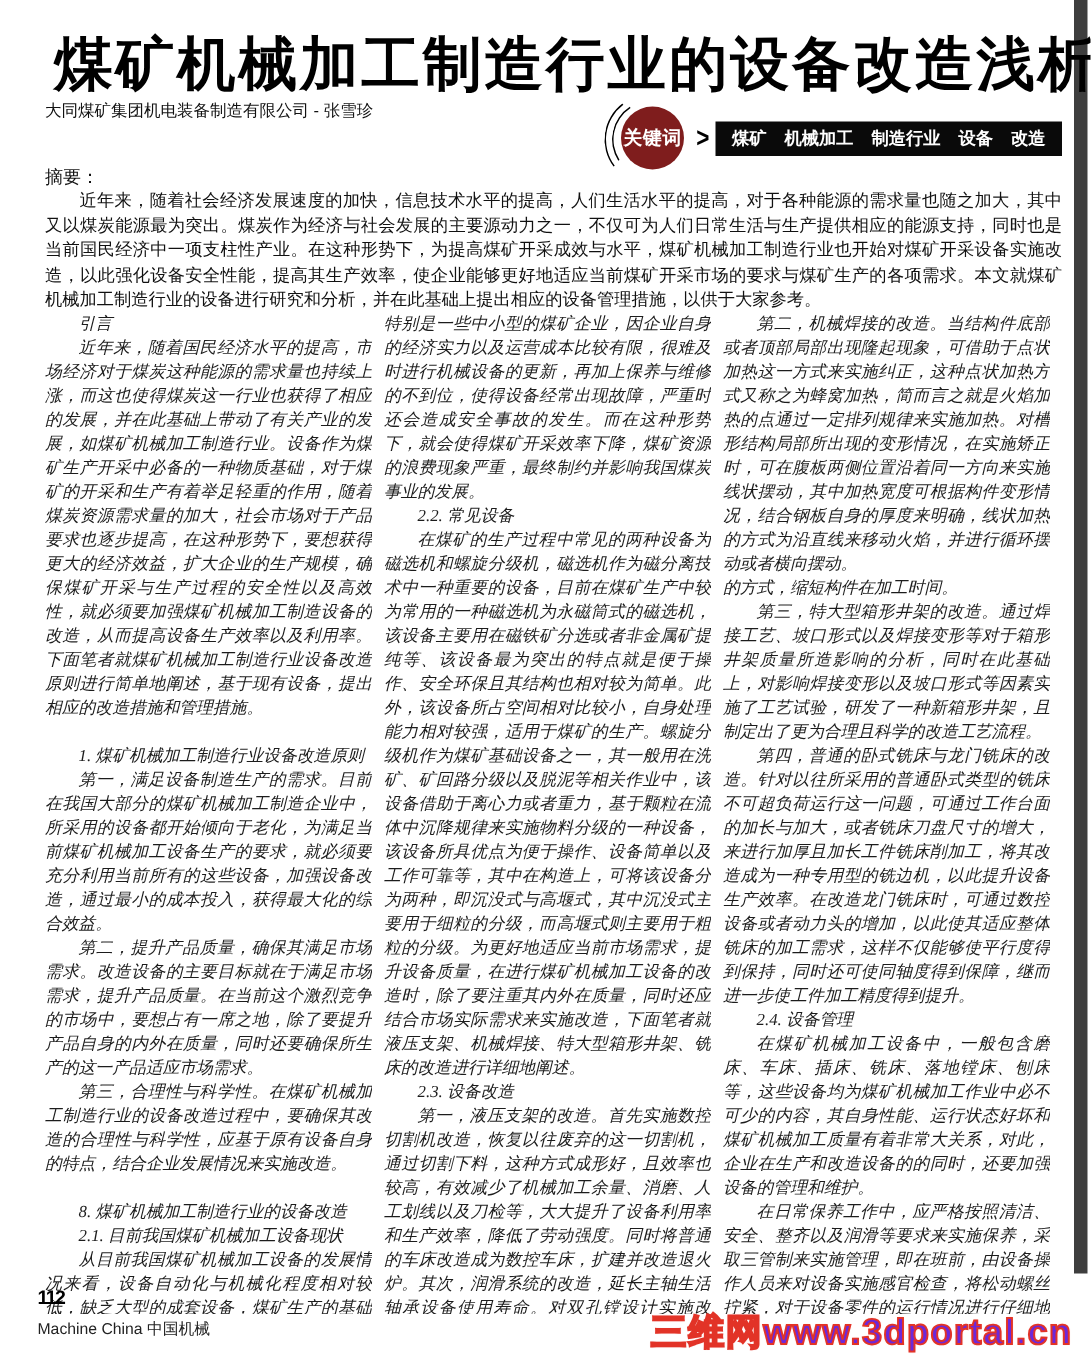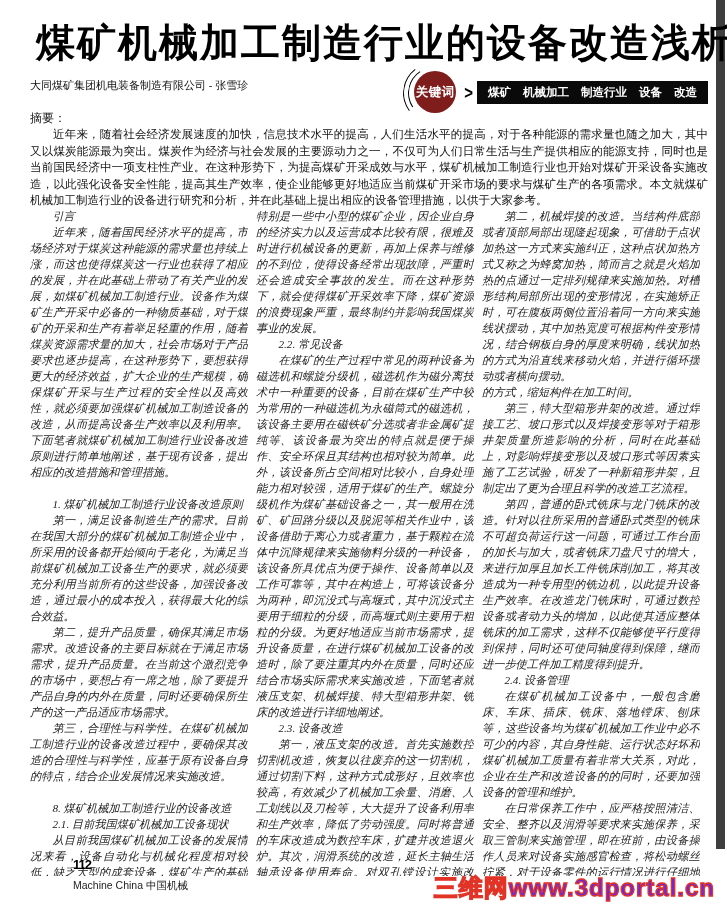--- a/index.html
+++ b/index.html
@@ -12,22 +12,22 @@
   
   .side-bar{position:absolute;top:0;right:2px;width:9px;height:849px;background:#3e3e3e;}
 
   
   .title{
     position:absolute;left:36px;top:16px;width:670px;
     font-family:"Liberation Sans","DejaVu Sans",sans-serif;
     font-weight:900;font-size:39px;letter-spacing:2px;color:#000;white-space:nowrap;
   }
   .author{
-    position:absolute;left:30px;top:78px;font-size:11px;color:#111;
-    font-family:Liberation Serif, serif;
+    position:absolute;left:30px;top:66px;font-size:11px;color:#111;
+    font-family:Liberation Sans, sans-serif;
   }
 
   
   .badge{position:absolute;top:66px;right:19px;height:52px;display:flex;align-items:center;}
   .badge-circle-wrap{position:relative;width:46px;height:46px;flex:0 0 auto;z-index:3;}
   .badge-circle{
     position:absolute;left:2px;top:2px;width:42px;height:42px;border-radius:50%;
     background:#7f1d1d;color:#fff;font-size:12.5px;font-weight:bold;
     display:flex;align-items:center;justify-content:center;letter-spacing:0.5px;
     font-family:"Liberation Sans","DejaVu Sans",sans-serif;
@@ -63,21 +63,21 @@
   .para.cont{text-indent:0;}
   .para.ps{margin-top:16px;}
 
   
   .footer-left{
     position:absolute;left:25px;bottom:14px;display:flex;align-items:baseline;gap:7px;
     font-family:"Liberation Sans","DejaVu Sans",sans-serif;
     flex-direction:column;
   }
   .page-number{font-weight:900;font-size:13px;color:#000;letter-spacing:-1px;}
-  .journal-name{font-size:10.5px;color:#222;margin-left:48px;}
+  .journal-name{font-size:10.5px;color:#222;}
   .watermark{
     position:absolute;right:12px;bottom:3px;
     font-family:"Liberation Sans","DejaVu Sans",sans-serif;
     font-weight:900;font-size:24px;letter-spacing:1px;white-space:nowrap;
     color:#6d28d9;-webkit-text-stroke:1.3px #e23327;
     text-shadow:0 0 1px #e23327;
   }
 </style>
 </head>
 <body>

